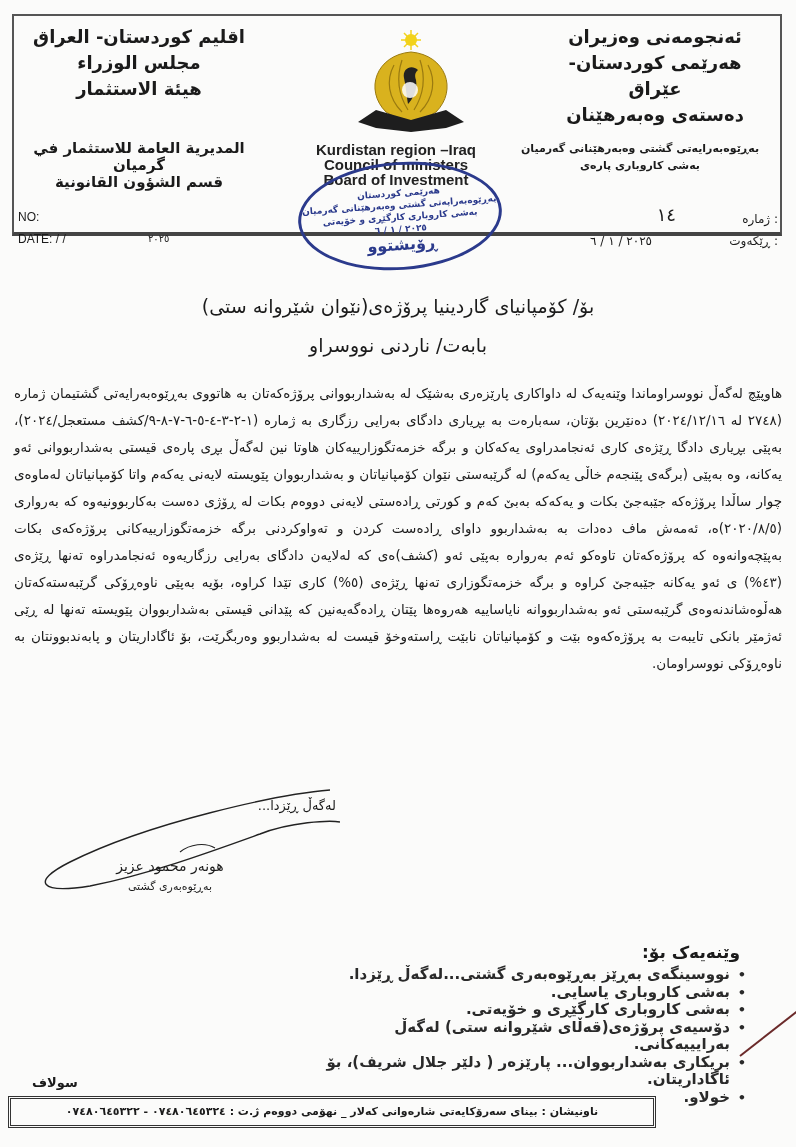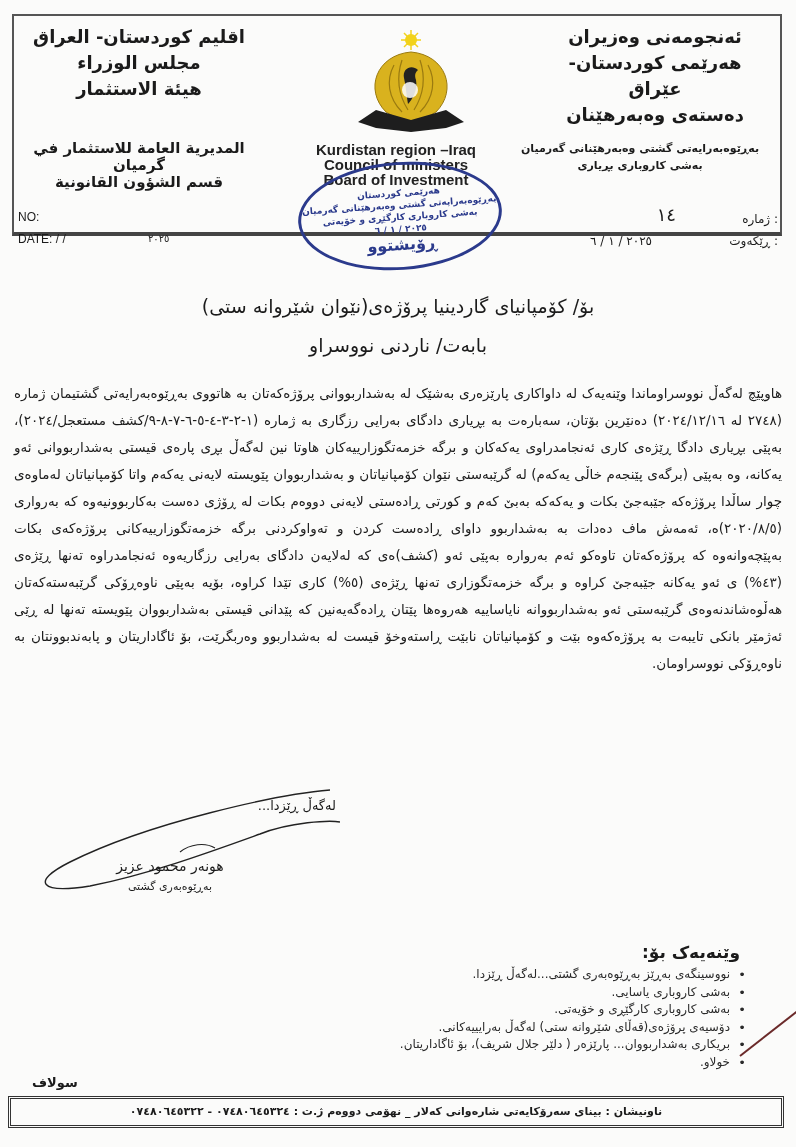--- a/index.html
+++ b/index.html
@@ -49,27 +49,27 @@
     position:absolute; left:14px; width:768px; top:380px; direction:rtl; text-align:justify;
     font-size:13.5px; line-height:27px; text-align-last:right;
   }
   #regards { position:absolute; right:460px; top:798px; direction:rtl; font-size:13px; }
   #signer-name { position:absolute; left:80px; top:858px; width:180px; text-align:center; direction:rtl; font-size:14px; }
   #signer-title { position:absolute; left:80px; top:880px; width:180px; text-align:center; direction:rtl; font-size:11px; }
   #signature { position:absolute; left:30px; top:782px; width:310px; height:120px; }
   
   #cc-title { position:absolute; right:56px; top:942px; direction:rtl; font-size:17px; font-weight:bold; }
   #cc-list { position:absolute; right:50px; top:966px; width:420px; direction:rtl; margin:0; padding:0 16px 0 0; list-style:none; }
-  #cc-list li { font-size:12px; line-height:17.5px; position:relative; font-weight:normal; color:#2a2a2a; }
+  #cc-list li { font-size:15px; line-height:17.5px; position:relative; font-weight:bold; color:#2a2a2a; }
   #cc-list li::before { content:"•"; position:absolute; right:-16px; font-size:13px; }
   #swlaf { position:absolute; left:32px; top:1075px; direction:rtl; font-size:13px; font-weight:bold; }
   #red-line { position:absolute; left:738px; top:1000px; width:70px; height:60px; }
   
   #footer-frame {
-    position:absolute; left:8px; top:1096px; width:776px; height:32px;
+    position:absolute; left:8px; top:1096px; width:648px; height:32px;
     border:3px double #333; box-sizing:border-box; direction:rtl; text-align:center;
     font-size:11px; font-weight:bold; line-height:26px;
   }
 </style>
 </head>
 <body>
 
 <div id="header-frame">
   <div id="hdr-ar" class="hdr-block">
     <div>اقليم كوردستان- العراق</div>
@@ -80,21 +80,21 @@
     <div>المديرية العامة للاستثمار في گرميان</div>
     <div>قسم الشؤون القانونية</div>
   </div>
   <div id="hdr-ku" class="hdr-block">
     <div>ئەنجومەنی وەزیران</div>
     <div>هەرێمی کوردستان- عێراق</div>
     <div>دەستەی وەبەرهێنان</div>
   </div>
   <div id="hdr-ku-sub" class="hdr-block">
     <div>بەڕێوەبەرایەتی گشتی وەبەرهێنانی گەرمیان</div>
-    <div>بەشی کاروباری بڕیاری</div>
+    <div>بەشی کاروباری پارەی</div>
   </div>
   <svg id="logo" viewBox="0 0 130 108">
     <circle cx="65" cy="10" r="6" fill="#f2d21a"></circle>
     <g stroke="#f2d21a" stroke-width="1.5">
       <line x1="65" y1="0" x2="65" y2="20"></line>
         <line x1="55" y1="10" x2="75" y2="10"></line>
       <line x1="58" y1="3" x2="72" y2="17"></line>
         <line x1="72" y1="3" x2="58" y2="17"></line>
     </g>
     <path d="M65 22 C30 25 18 60 40 82 L58 92 L65 96 L72 92 L90 82 C112 60 100 25 65 22 Z" fill="#d9b21e" stroke="#9a7a10" stroke-width="1"></path>

